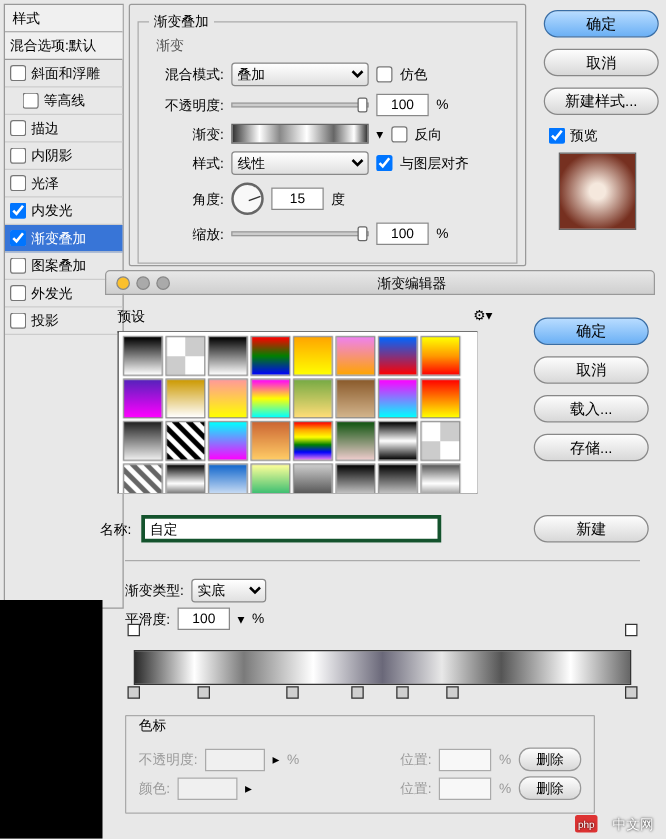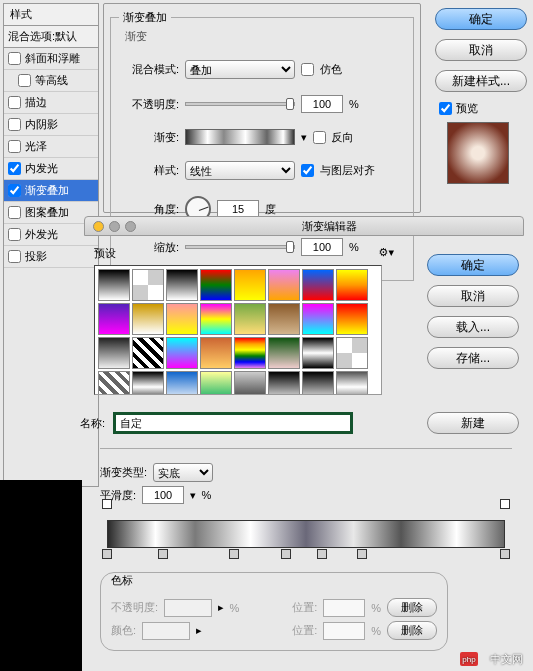--- a/index.html
+++ b/index.html
@@ -7,21 +7,21 @@
 .left-panel{position:absolute;left:3px;top:3px;width:96px;height:484px;background:#e8e8e8;border:1px solid #999}
 .left-header{background:#f0f0f0;border-bottom:1px solid #999;padding:3px 6px}
 .left-sub{background:#f0f0f0;border-bottom:1px solid #999;padding:3px 4px}
 .style-item{display:flex;align-items:center;padding:3px 4px;border-bottom:1px solid #ccc;cursor:pointer}
 .style-item.selected{background:#3875d7;color:#fff}
 .style-item input{margin-right:4px}
 .indent{padding-left:14px}
 .main-panel{position:absolute;left:103px;top:3px;width:318px;height:210px;border:1px solid #999;background:#e8e8e8;border-radius:2px}
 .main-panel fieldset{border:1px solid #aaa;margin:6px;padding:4px 8px 8px}
 .main-panel legend{padding:0 4px}
-.row{display:flex;align-items:center;margin:16px 0;gap:6px}
+.row{display:flex;align-items:center;margin:6px 0;gap:6px}
 .lbl{width:60px;text-align:right}
 select.sel{width:110px;height:19px;background:linear-gradient(#fff,#e0e0e0);border:1px solid #888;border-radius:3px}
 .num{width:42px;height:18px;border:1px solid #888;text-align:center;background:#fff}
 .slider{width:110px;height:4px;background:#ccc;border:1px solid #999;position:relative}
 .slider .knob{position:absolute;width:8px;height:12px;background:#fff;border:1px solid #666;top:-5px;border-radius:2px}
 .grad-bar{width:110px;height:16px;background:linear-gradient(90deg,#333 0%,#fff 20%,#888 35%,#fff 55%,#666 75%,#fff 90%,#333 100%);border:1px solid #666}
 .dial{width:26px;height:26px;border:2px solid #666;border-radius:50%;position:relative;background:#f8f8f8}
 .dial::after{content:"";position:absolute;width:10px;height:1px;background:#333;left:12px;top:12px;transform:rotate(-20deg);transform-origin:left}
 .right-panel{position:absolute;right:6px;top:8px;width:92px}
 .btn{display:block;width:92px;height:22px;margin-bottom:9px;background:linear-gradient(#fdfdfd,#d8d8d8);border:1px solid #888;border-radius:11px;cursor:pointer;font-size:12px}
@@ -44,21 +44,21 @@
 .name-row input{width:240px;height:22px;border:3px solid #14532d;padding:0 4px;background:#fff}
 .new-btn{position:absolute;right:14px;top:412px}
 .grad-type{position:absolute;left:100px;top:448px;width:412px;border-top:1px solid #aaa;padding-top:10px}
 .grad-type .row{margin:4px 0}
 .big-grad-area{position:absolute;left:107px;top:500px;width:400px;height:60px}
 .big-grad{width:398px;height:28px;margin-top:10px;background:linear-gradient(90deg,#2a2a2a 0%,#fff 12%,#7a7a7a 22%,#fff 36%,#6a6879 50%,#e8e8e8 62%,#555 74%,#fff 88%,#666 100%);border:1px solid #333}
 .top-stops,.bot-stops{position:relative;width:398px;height:10px}
 .stop{position:absolute;width:10px;height:10px;background:#fff;border:1px solid #333;transform:translateX(-50%)}
 .stop.up{top:-1px}
 .stop.down{bottom:-1px;background:#d0d0d0}
-.color-stops{position:absolute;left:100px;top:572px;width:348px;border:1px solid #aaa;background:#e8e8e8;border-radius:14px}
+.color-stops{position:absolute;left:100px;top:572px;width:376px;border:1px solid #aaa;background:#e8e8e8;border-radius:1px}
 .color-stops fieldset{border:none;padding:6px 10px}
 .cs-row{display:flex;align-items:center;gap:6px;margin:4px 0}
 .dim{color:#9a9a9a}
 .mini-sel{width:48px;height:18px;border:1px solid #aaa;background:#f0f0f0}
 .mini-num{width:42px;height:18px;border:1px solid #aaa;background:#f8f8f8}
 .sm-btn{height:19px;width:50px;background:linear-gradient(#fdfdfd,#d8d8d8);border:1px solid #999;border-radius:9px;cursor:pointer}
 .black-strip{position:absolute;left:0;top:480px;width:82px;height:191px;background:#000}
 .watermark{position:absolute;right:10px;bottom:4px;color:#fff;font-size:10px;display:flex;align-items:flex-start;gap:12px;text-shadow:0 0 2px #000}
 .watermark .logo{width:18px;height:14px;background:#d33;border-radius:2px;display:inline-flex;align-items:center;justify-content:center;color:#fff;font-size:8px}
 </style>

